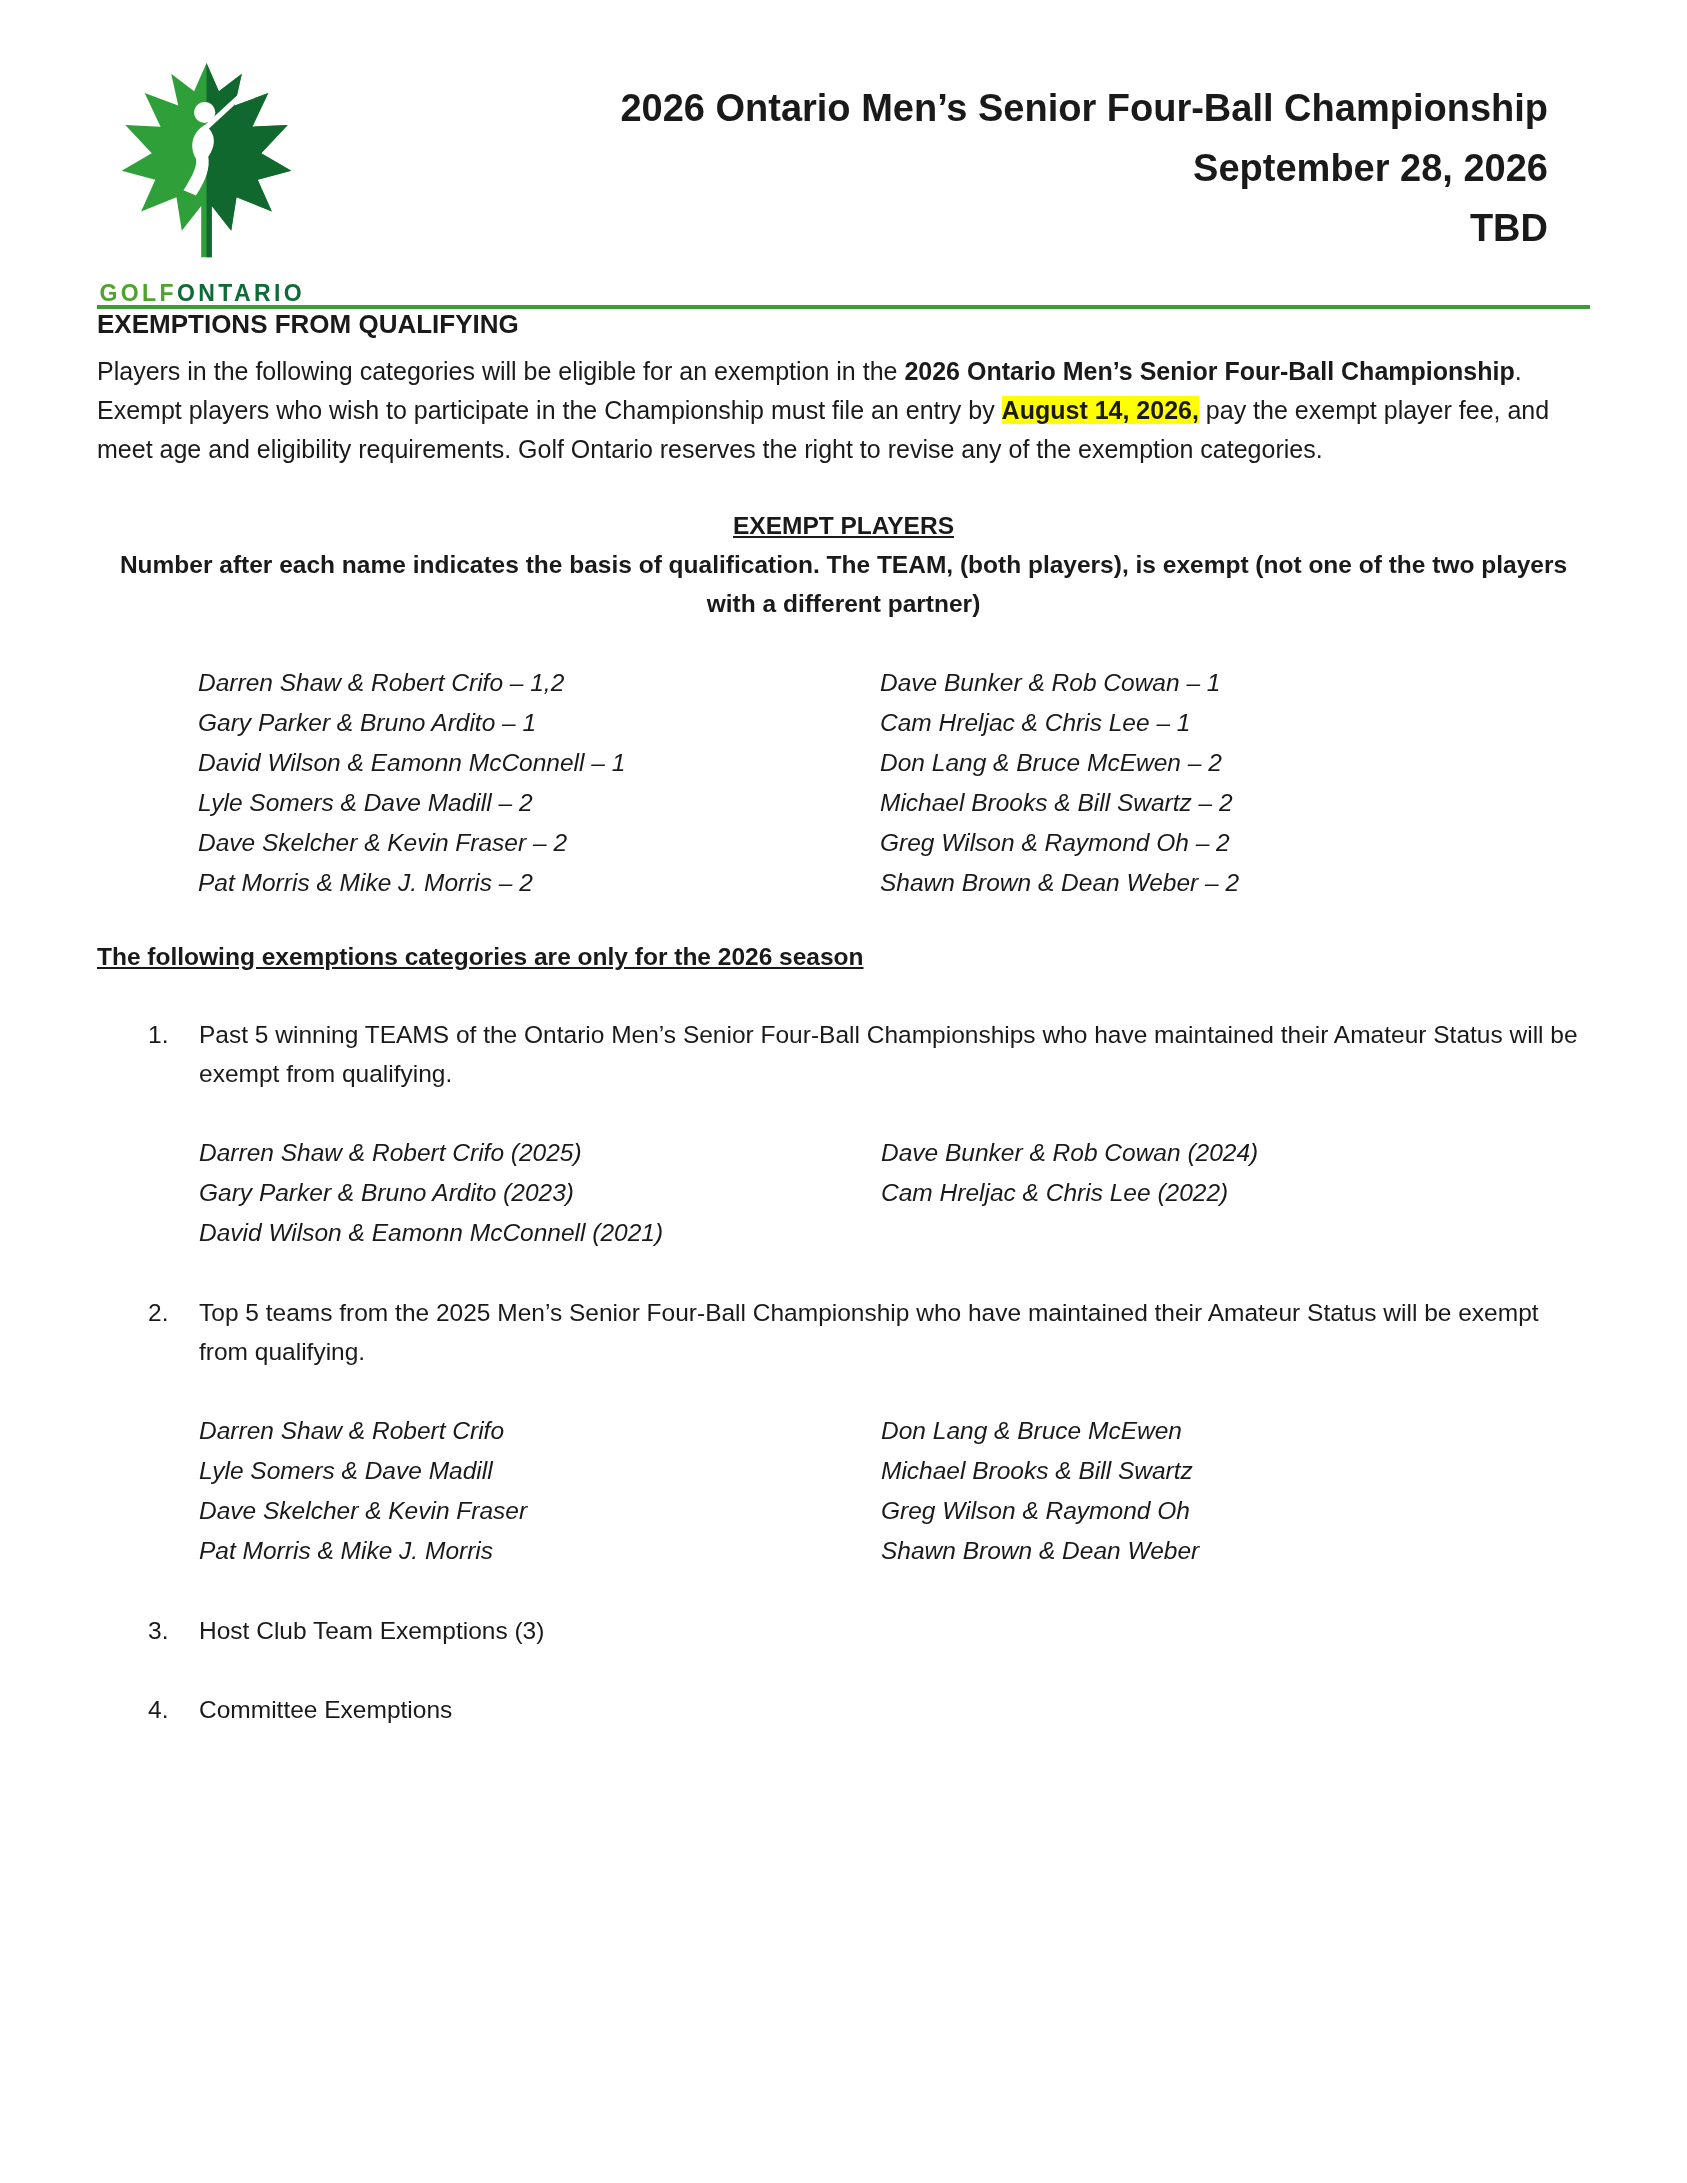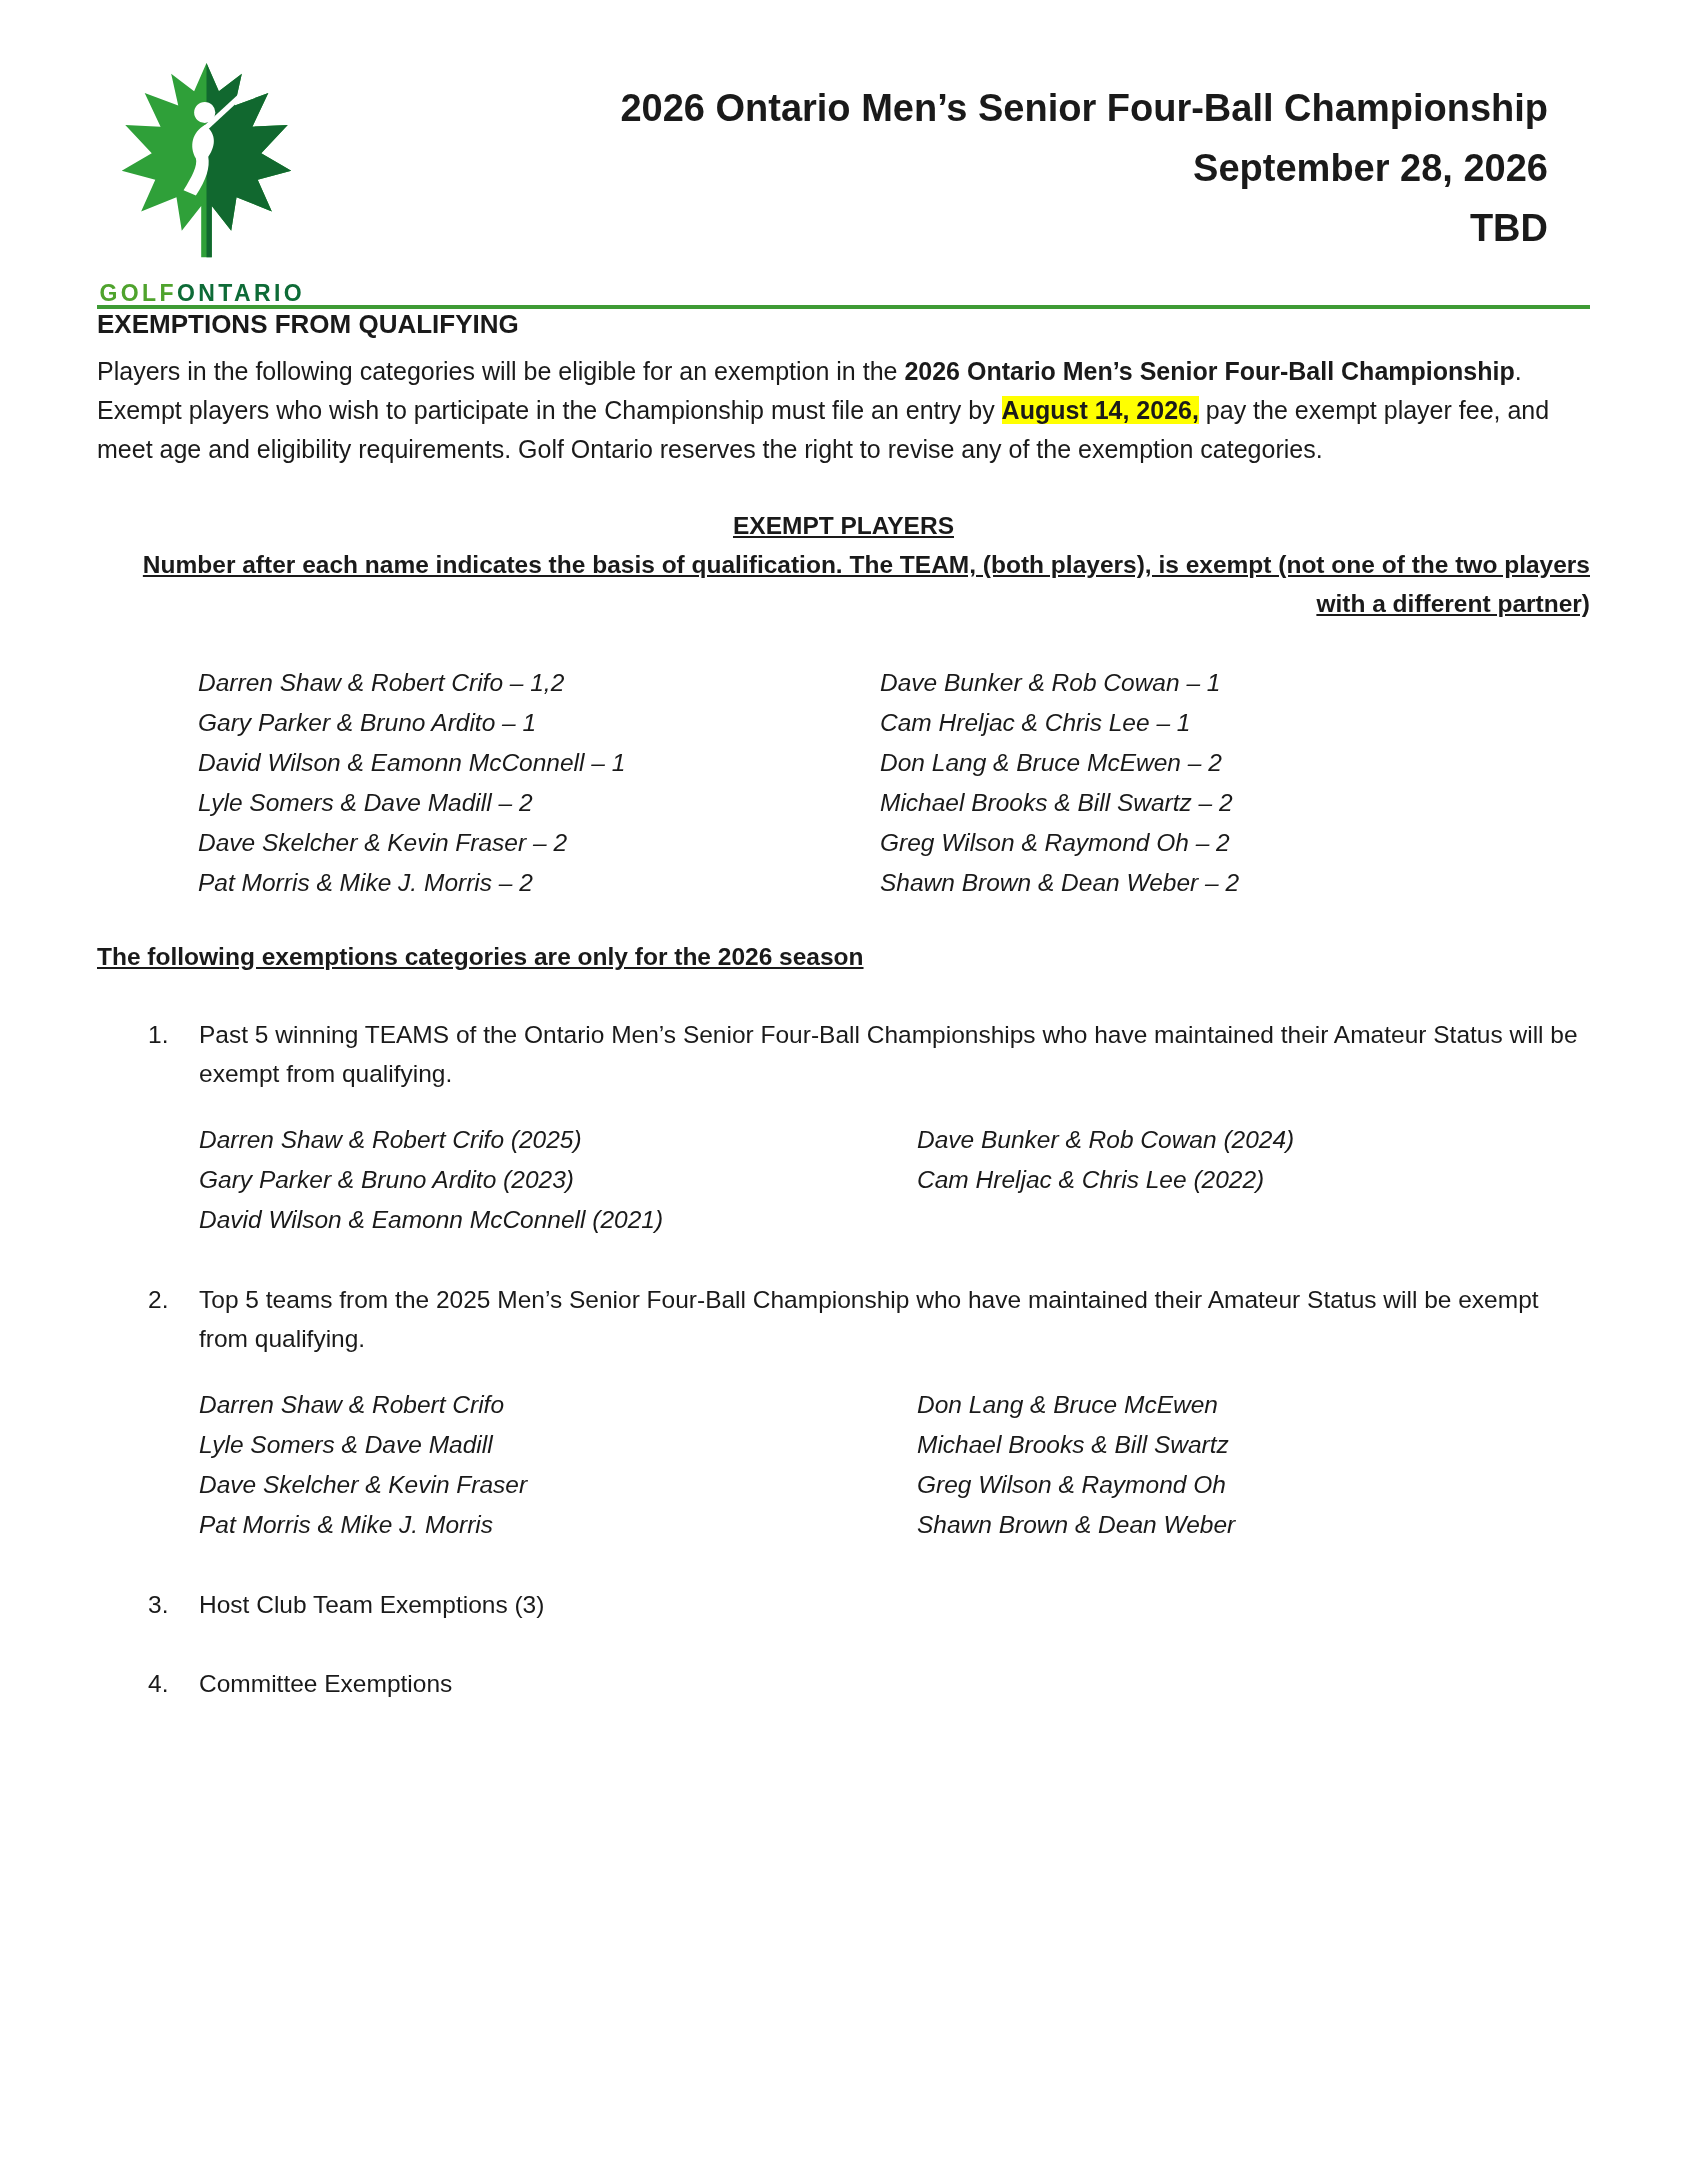--- a/index.html
+++ b/index.html
@@ -75,25 +75,24 @@
   .center-heading{
     margin-top:37px;
     text-align:center;
     font-size:24.5px;
     font-weight:bold;
     line-height:39px;
     text-decoration:underline;
   }
   .center-note{
     margin-top:0;
-    text-align:right;
-    font-size:24.5px;
-    font-weight:bold;
-    line-height:39px;
-    text-decoration:underline;
+    text-align:center;
+    font-size:24.5px;
+    font-weight:bold;
+    line-height:39px;
   }
   
   .two-col{
     display:flex;
     margin-top:40px;
     margin-left:101px;
     font-size:24.5px;
     line-height:40px;
     font-style:italic;
   }
@@ -111,21 +110,21 @@
   .num-item{
     display:flex;
     margin-left:51px;
     margin-top:40px;
     font-size:24.5px;
     line-height:39px;
   }
   .num-item.first{margin-top:44px;}
   .num{width:51px;flex:none;}
   .num-body{flex:1;}
-  .inner.two-col{margin-left:0;margin-top:27px;gap:36px;}
+  .inner.two-col{margin-left:0;margin-top:40px;}
 </style>
 </head>
 <body>
 
 <div class="page">
 
   <header class="header">
     <div class="logo">
       <svg width="213" height="219" viewBox="0 0 120 124" aria-hidden="true">
         <defs>

